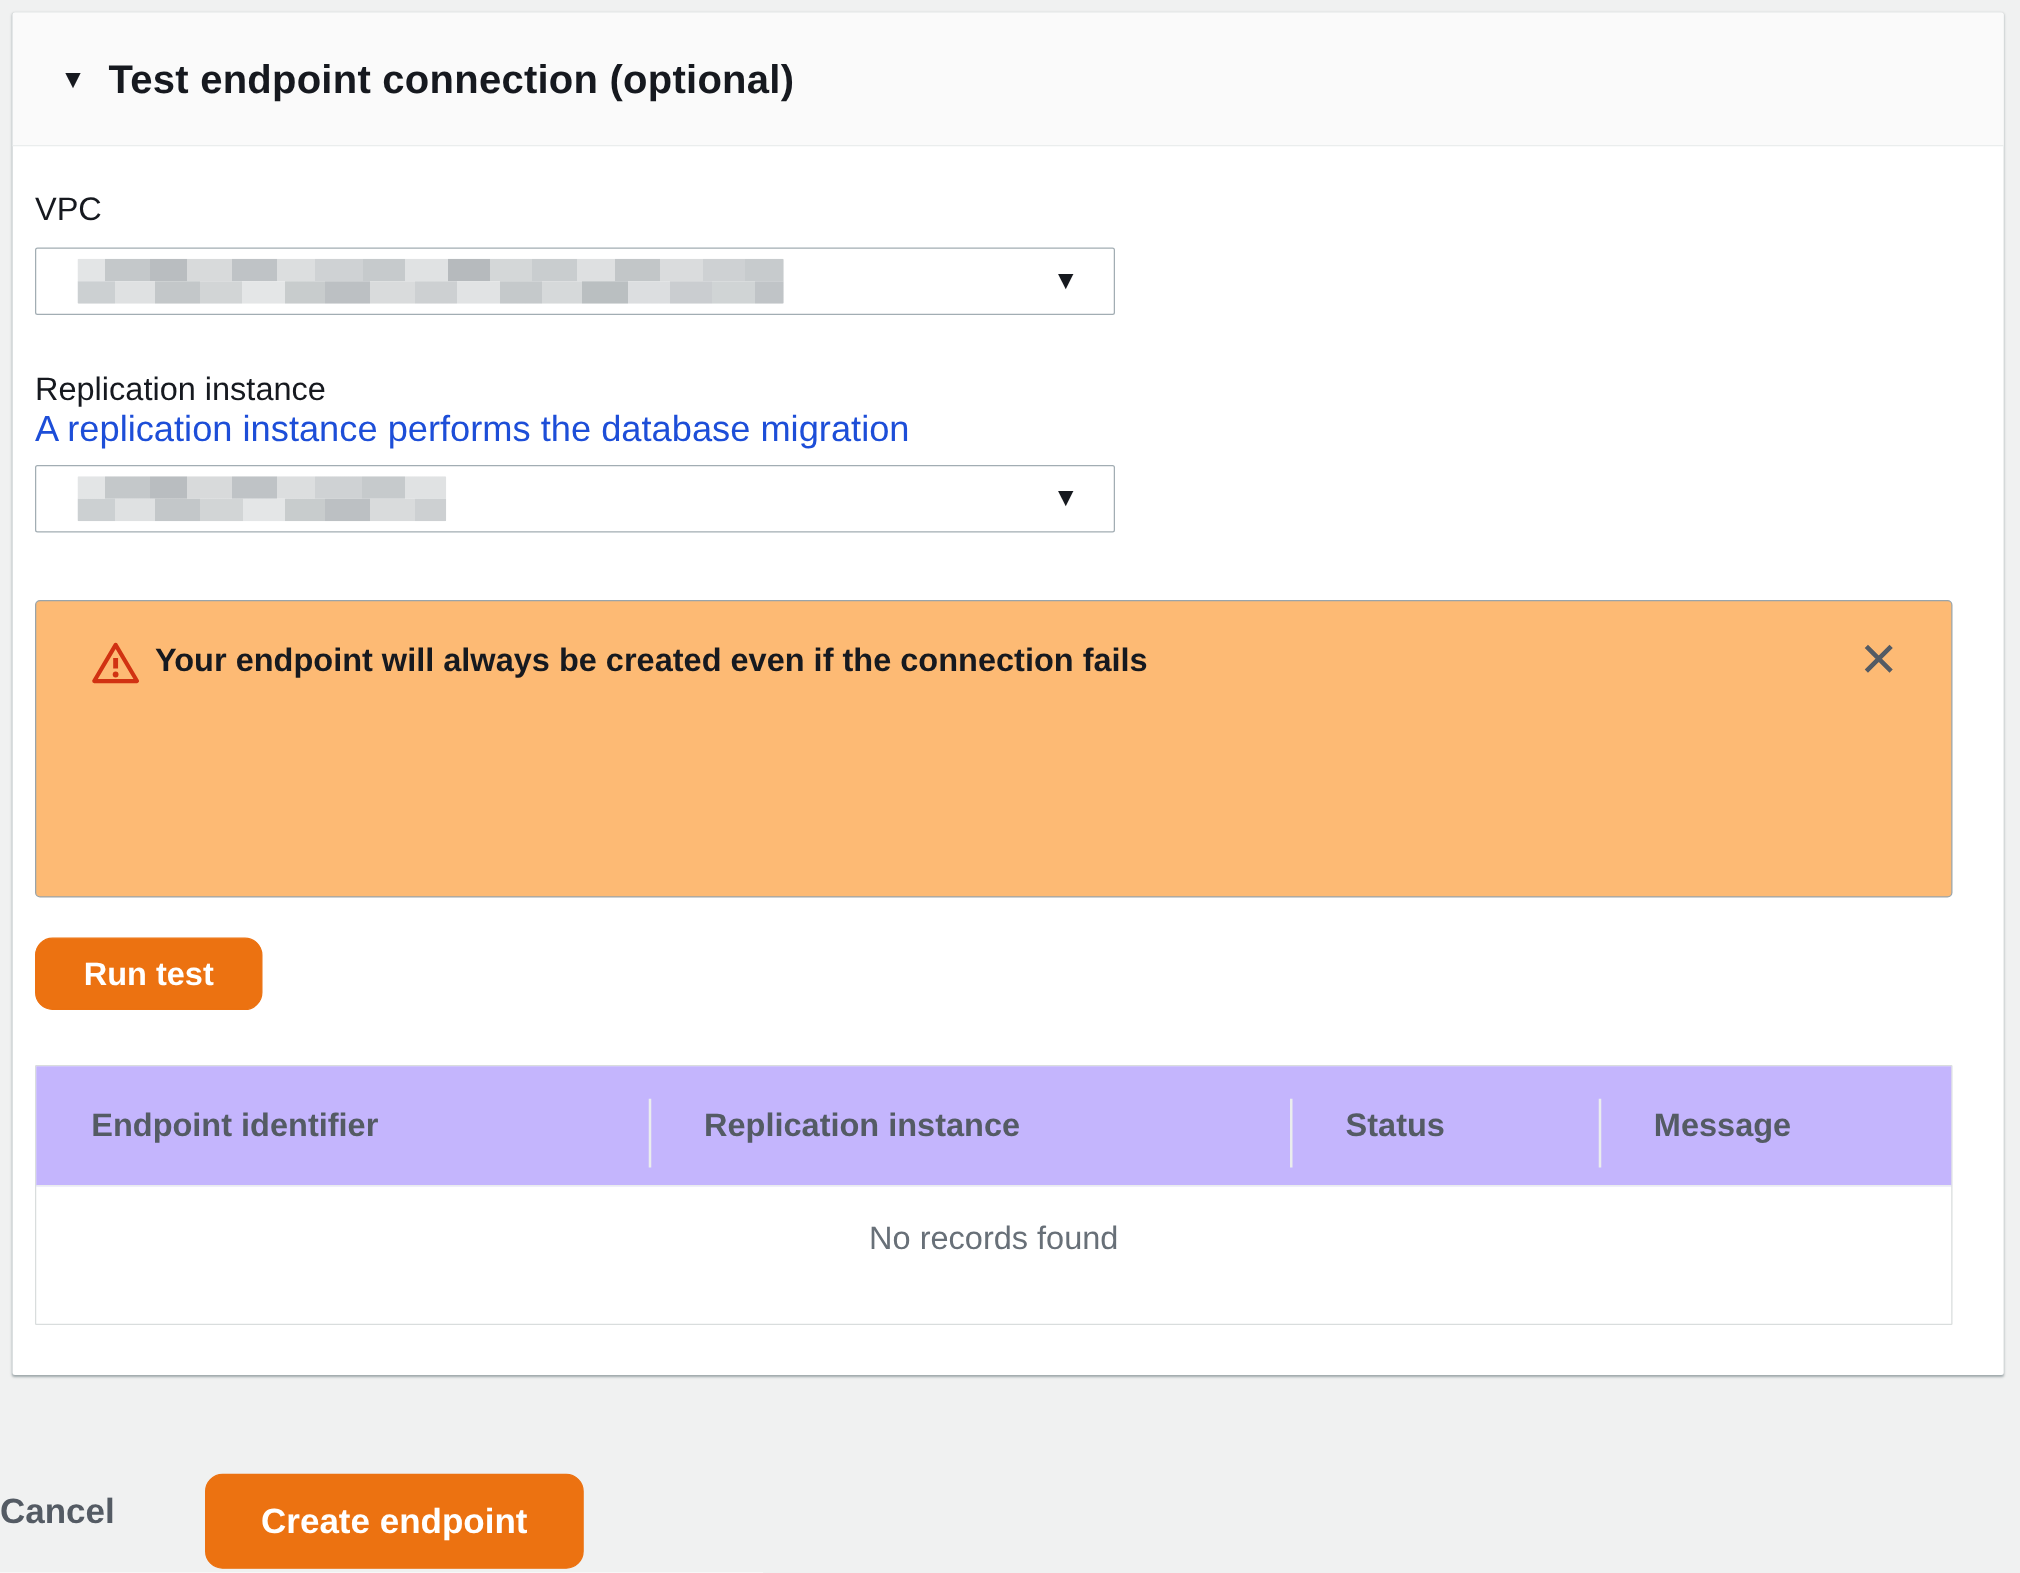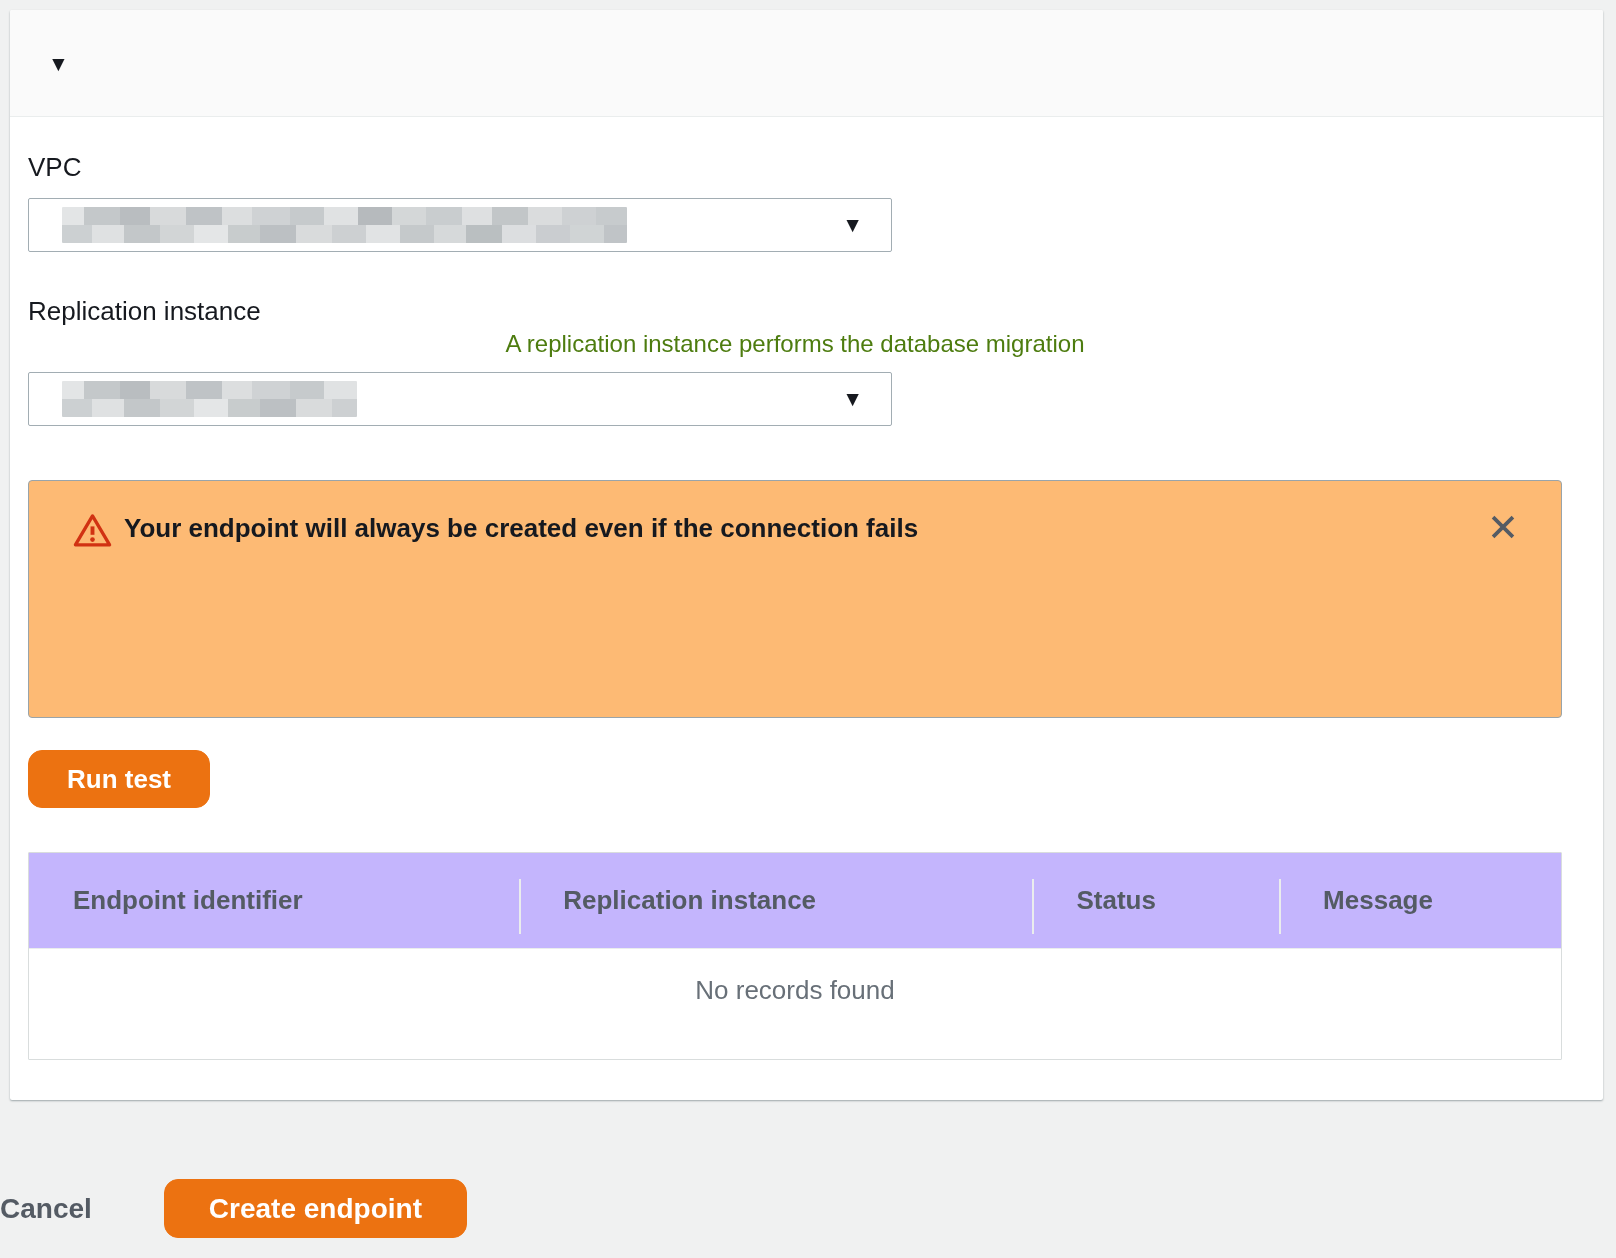--- a/index.html
+++ b/index.html
@@ -43,25 +43,24 @@
   .card-body { padding: 35px 41px 0 18px; }
 
   
   .field-label {
     display: block;
     font-size: 26px;
     color: #16191f;
     line-height: 30px;
   }
   .field-desc {
-    font-size: 24px;
-    color: #4d7c0f;
+    font-size: 29px;
+    color: #1d4ed8;
     line-height: 28px;
     margin-top: 4px;
-    text-align: center;
   }
   .select {
     position: relative;
     width: 864px;
     height: 54px;
     margin-top: 16px;
     background: #fff;
     border: 1px solid #a2adb3;
     border-radius: 2px;
     display: flex;
@@ -226,34 +225,35 @@
     border: none;
     font-family: "Liberation Sans", sans-serif;
     font-size: 28px;
     font-weight: 700;
     color: #545b64;
     line-height: 59px;
     margin-right: 72px;
     cursor: pointer;
   }
   .create-endpoint {
-    height: 59px;
+    height: 76px;
     padding: 0 44px;
     font-size: 28px;
   }
 </style>
 </head>
 <body>
 
 <div class="page">
 
   <section class="card">
 
     <header class="card-header">
       <span class="caret">▼</span>
+      <h1 class="section-title">Test endpoint connection (optional)</h1>
     </header>
 
     <div class="card-body">
 
       <div class="field">
         <label class="field-label">VPC</label>
         <div class="select">
           <span class="redacted"></span>
           <span class="select-caret">▼</span>
         </div>

